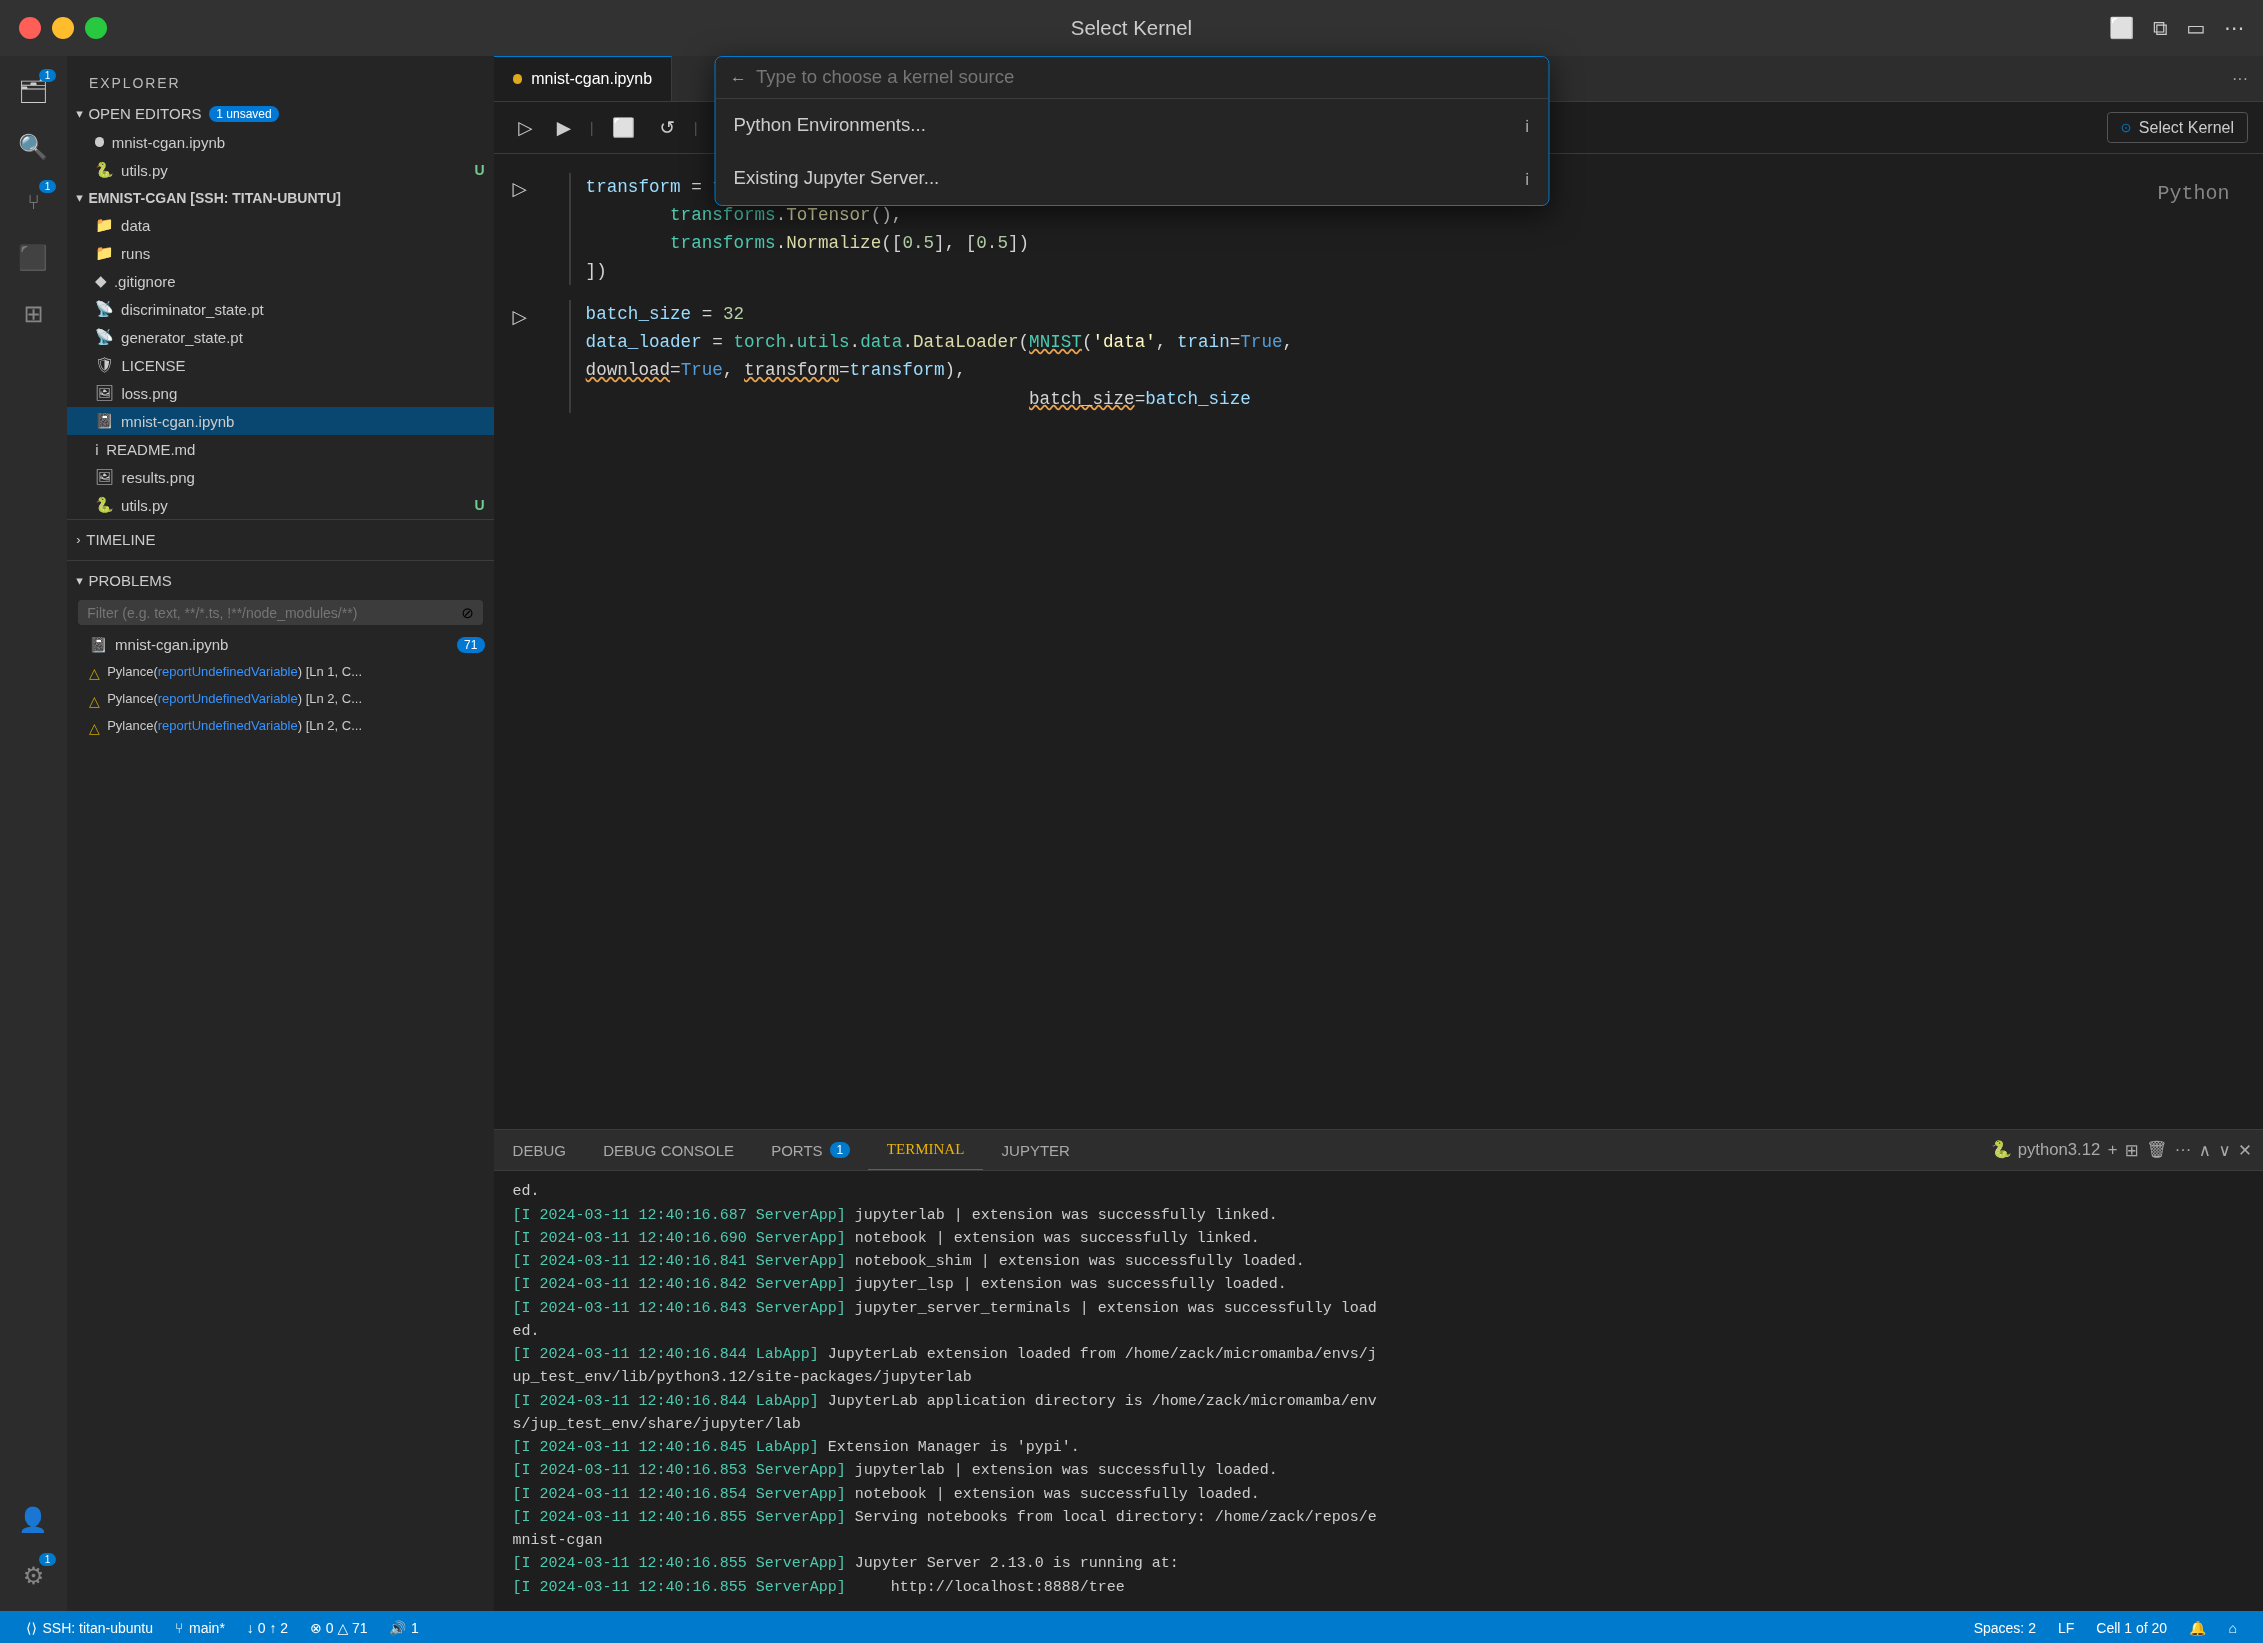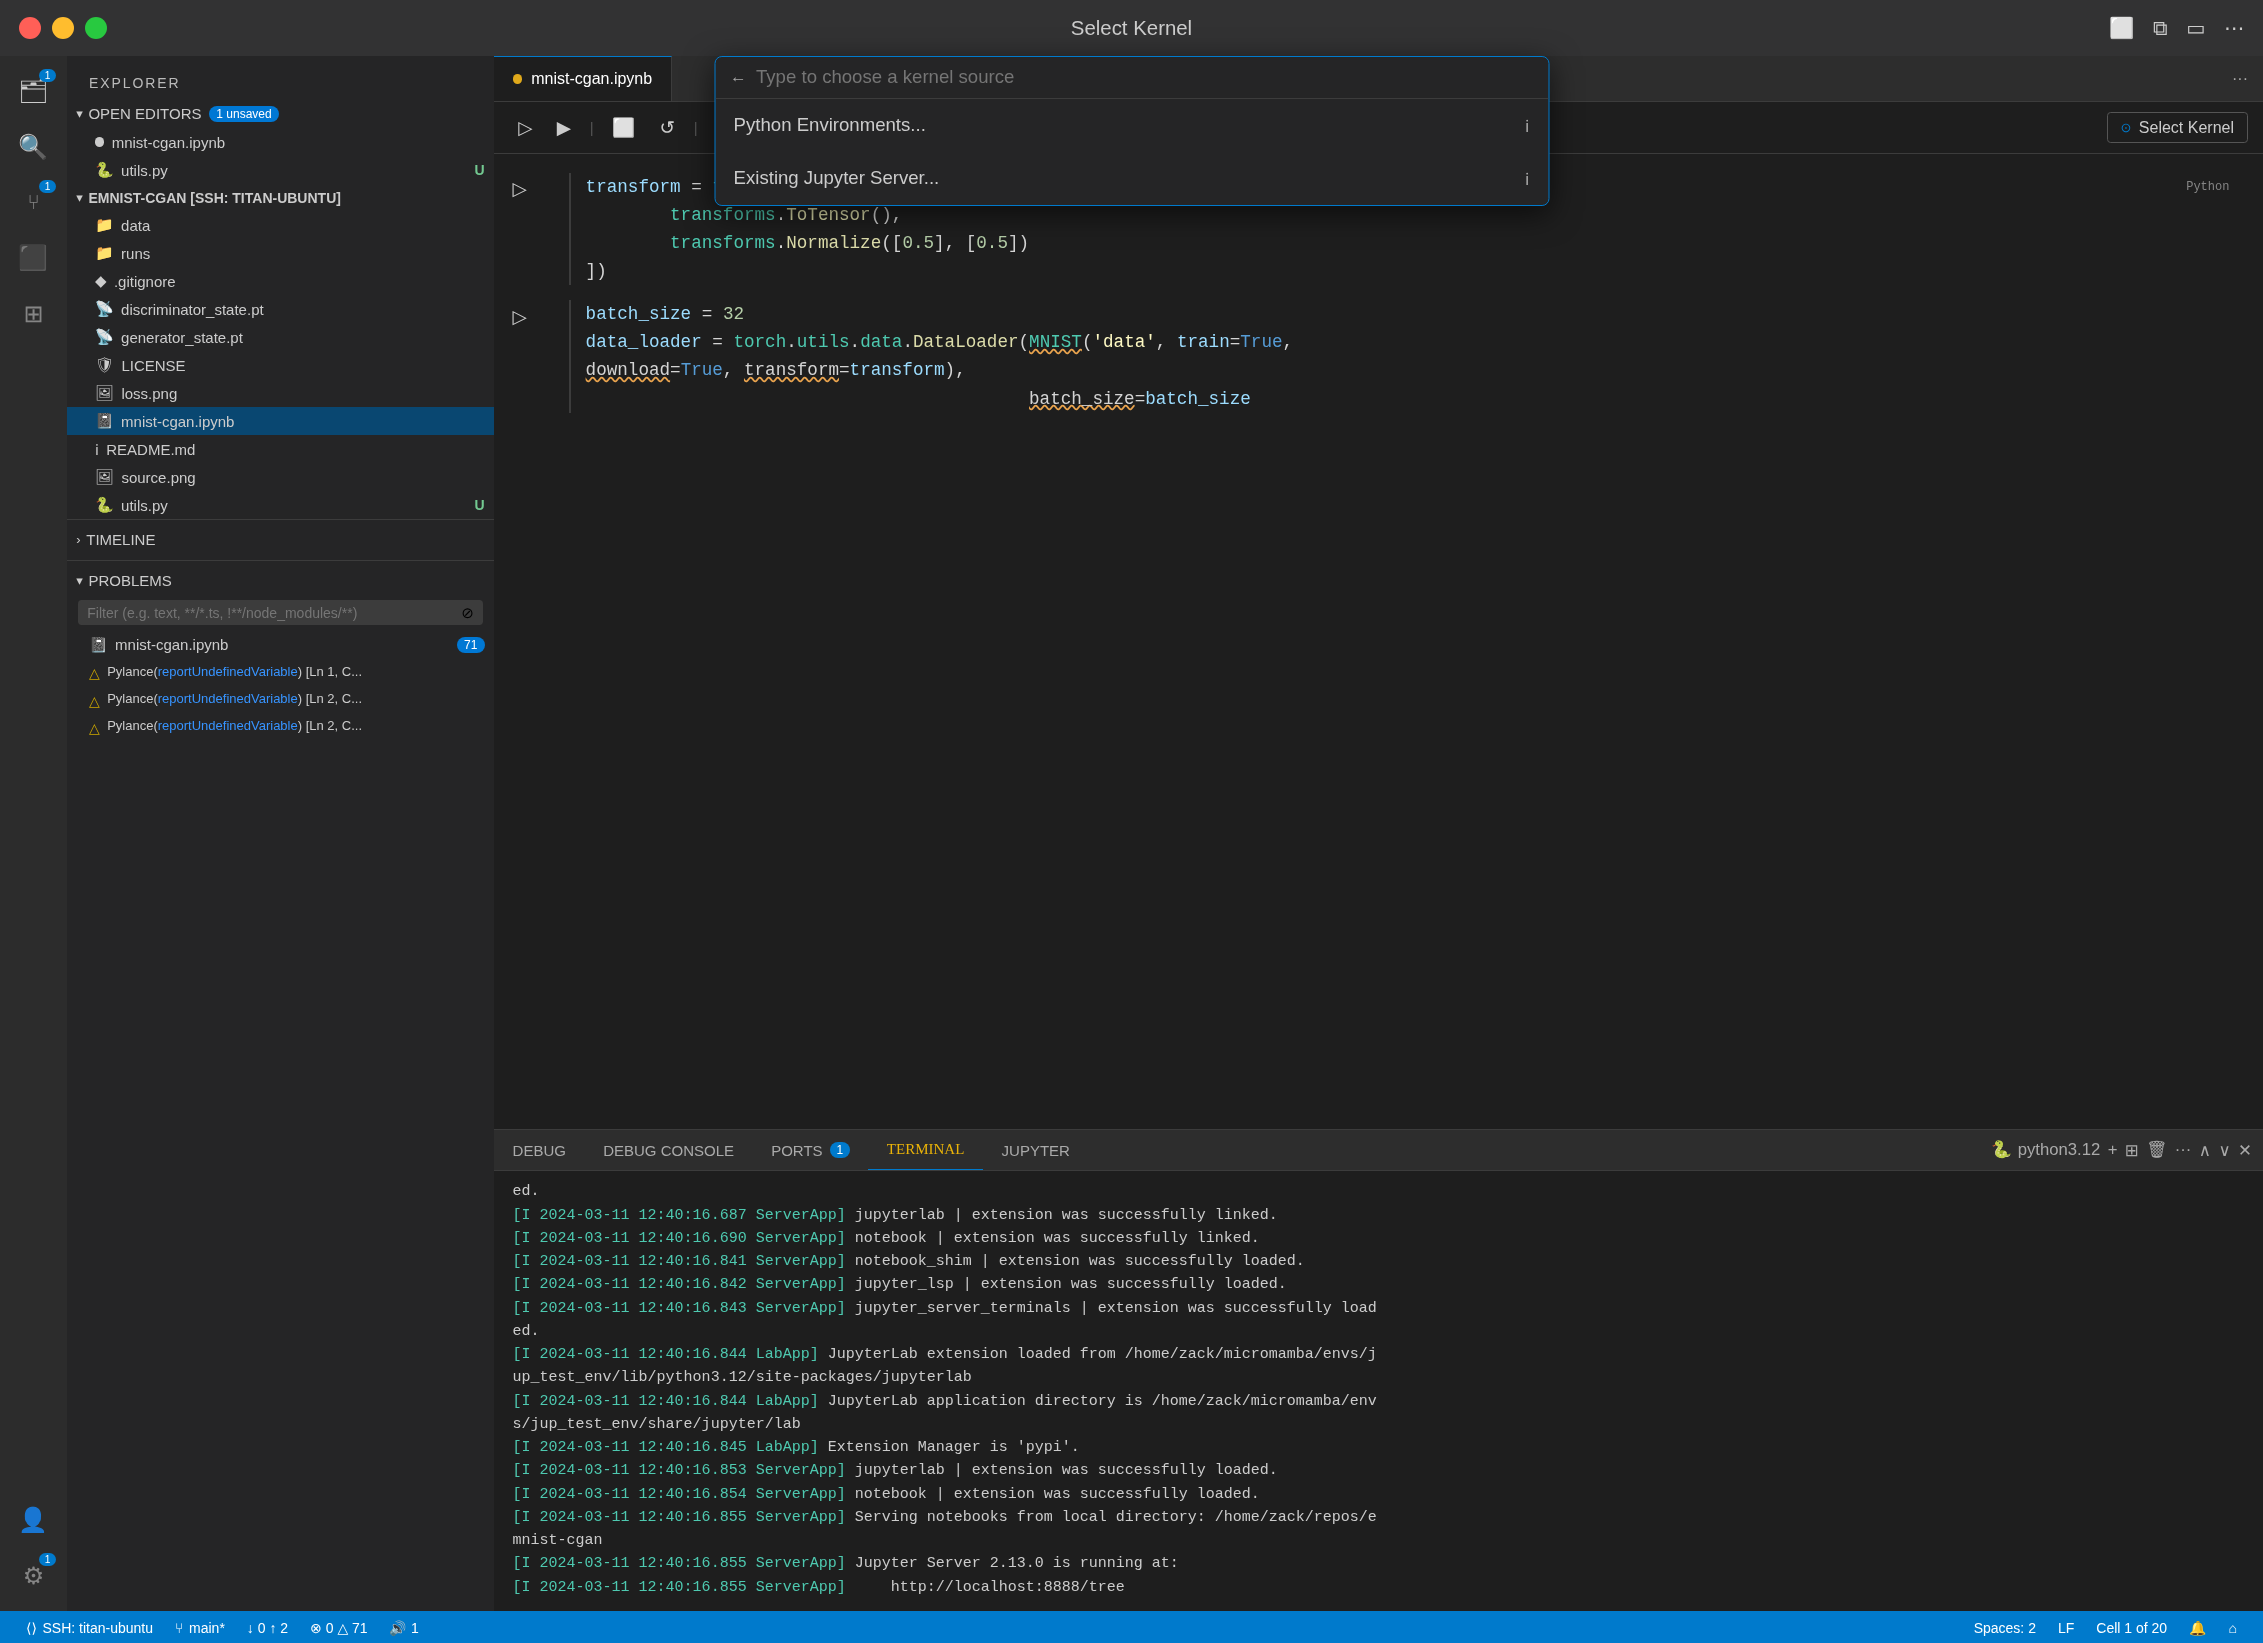--- a/index.html
+++ b/index.html
@@ -364,21 +364,21 @@
     .str { color: #fef9c3; }
     .num { color: #b5cea8; }
     .op { color: #d4d4d4; }
     .cls { color: #4ec9b0; }
     .param { color: #9cdcfe; }
     .py-label {
       position: absolute;
       right: 15px;
       top: 5.6px;
       color: #858585;
-      font-size: 12px;
+      font-size: 20px;
     }
 
     
     .bottom-panel {
       height: 482px;
       background: #1e1e1e;
       border-top: 0.9px solid #3c3c3c;
       display: flex;
       flex-direction: column;
       flex-shrink: 0;
@@ -591,21 +591,21 @@
       <div class="tree-item active" style="padding-left:28px;">
         <span class="file-icon">📓</span>
         <span>mnist-cgan.ipynb</span>
       </div>
       <div class="tree-item" style="padding-left:28px;">
         <span class="file-icon">ℹ</span>
         <span>README.md</span>
       </div>
       <div class="tree-item" style="padding-left:28px;">
         <span class="file-icon">🖼</span>
-        <span>source.png</span>
+        <span>results.png</span>
       </div>
       <div class="tree-item" style="padding-left:28px;">
         <span class="file-icon" style="color:#3794ff;">🐍</span>
         <span>utils.py</span>
         <span class="modified-badge">U</span>
       </div>
 
       <div class="timeline-section">
         <div class="section-header">
           <span class="chevron">›</span>

